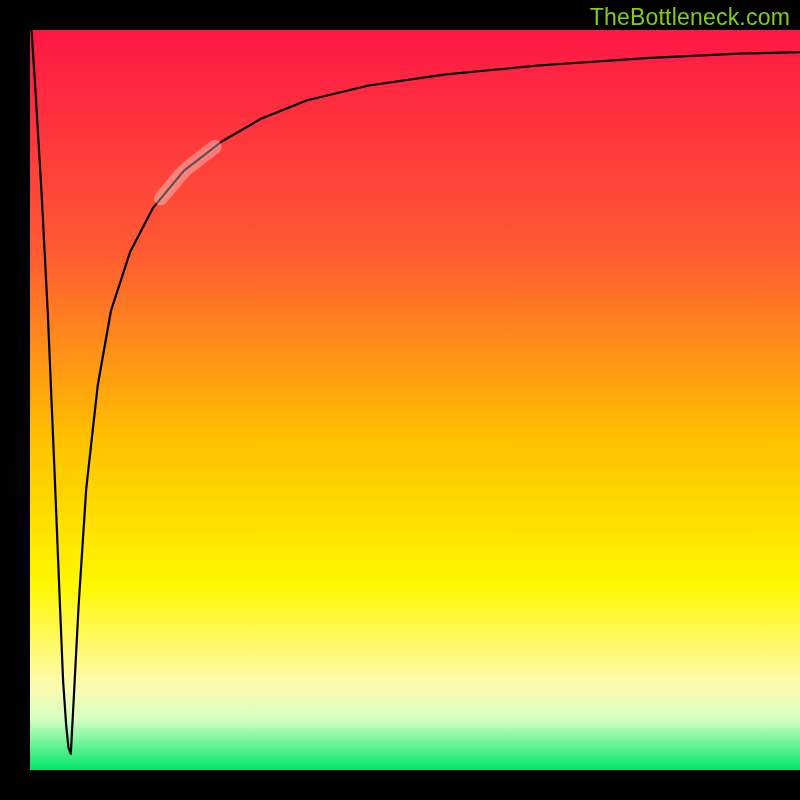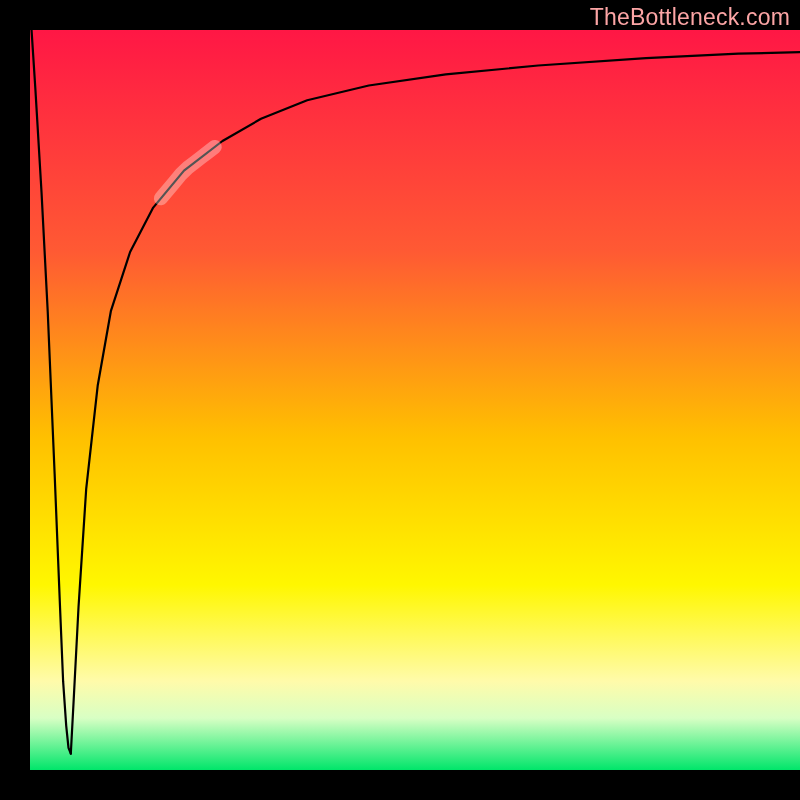--- a/index.html
+++ b/index.html
@@ -14,21 +14,21 @@
   .frame {
     position: relative;
     width: 800px;
     height: 800px;
     background: #000;
   }
   .watermark {
     position: absolute;
     top: 4px;
     right: 10px;
-    color: #fca5a5;
+    color: #84cc16;
     font-size: 23px;
     font-weight: 400;
     letter-spacing: 0.2px;
     user-select: none;
     z-index: 3;
   }
   .plot-area {
     position: absolute;
     left: 30px;
     top: 30px;

